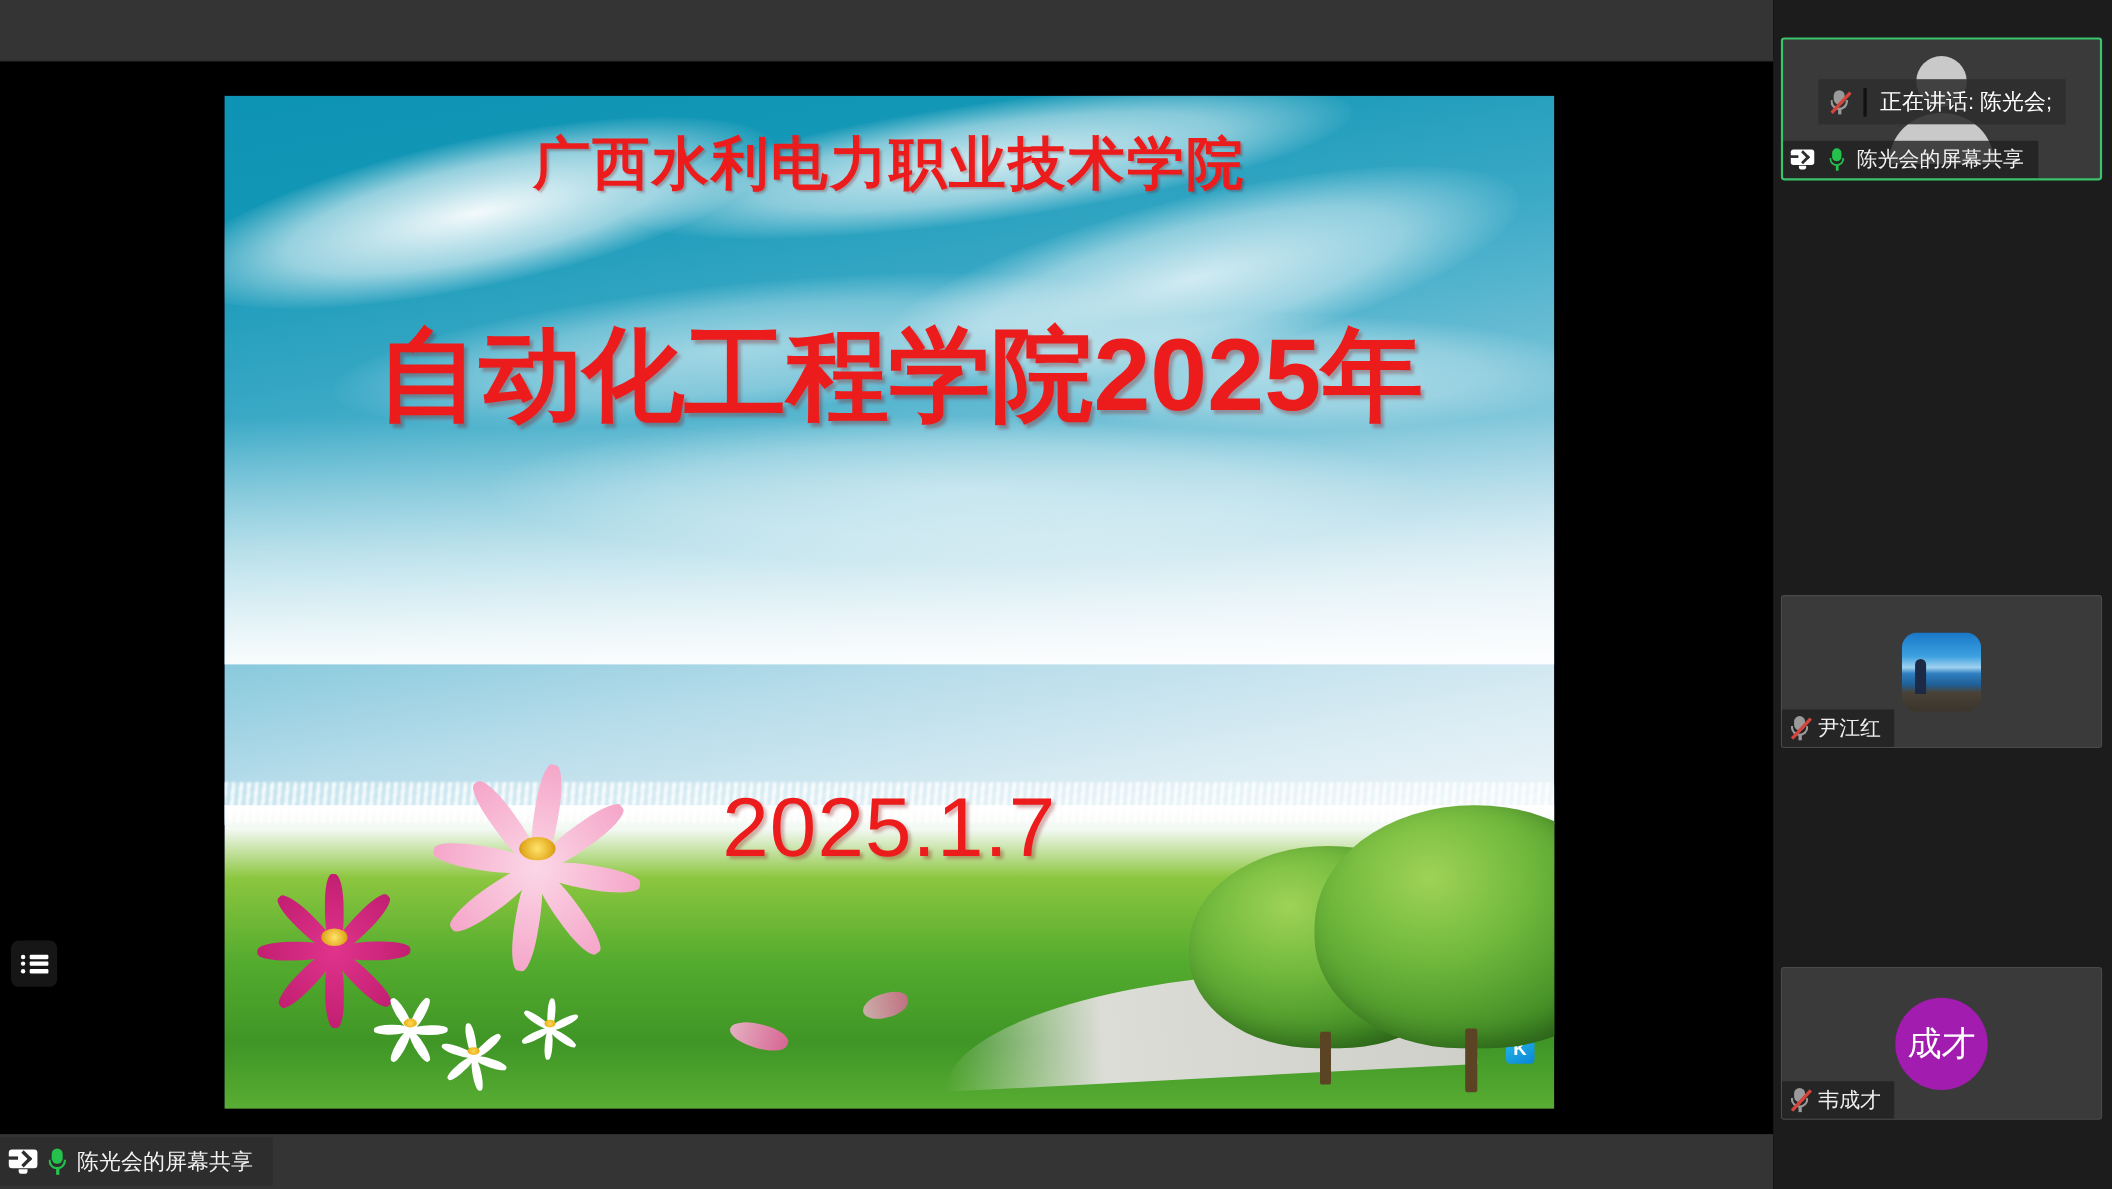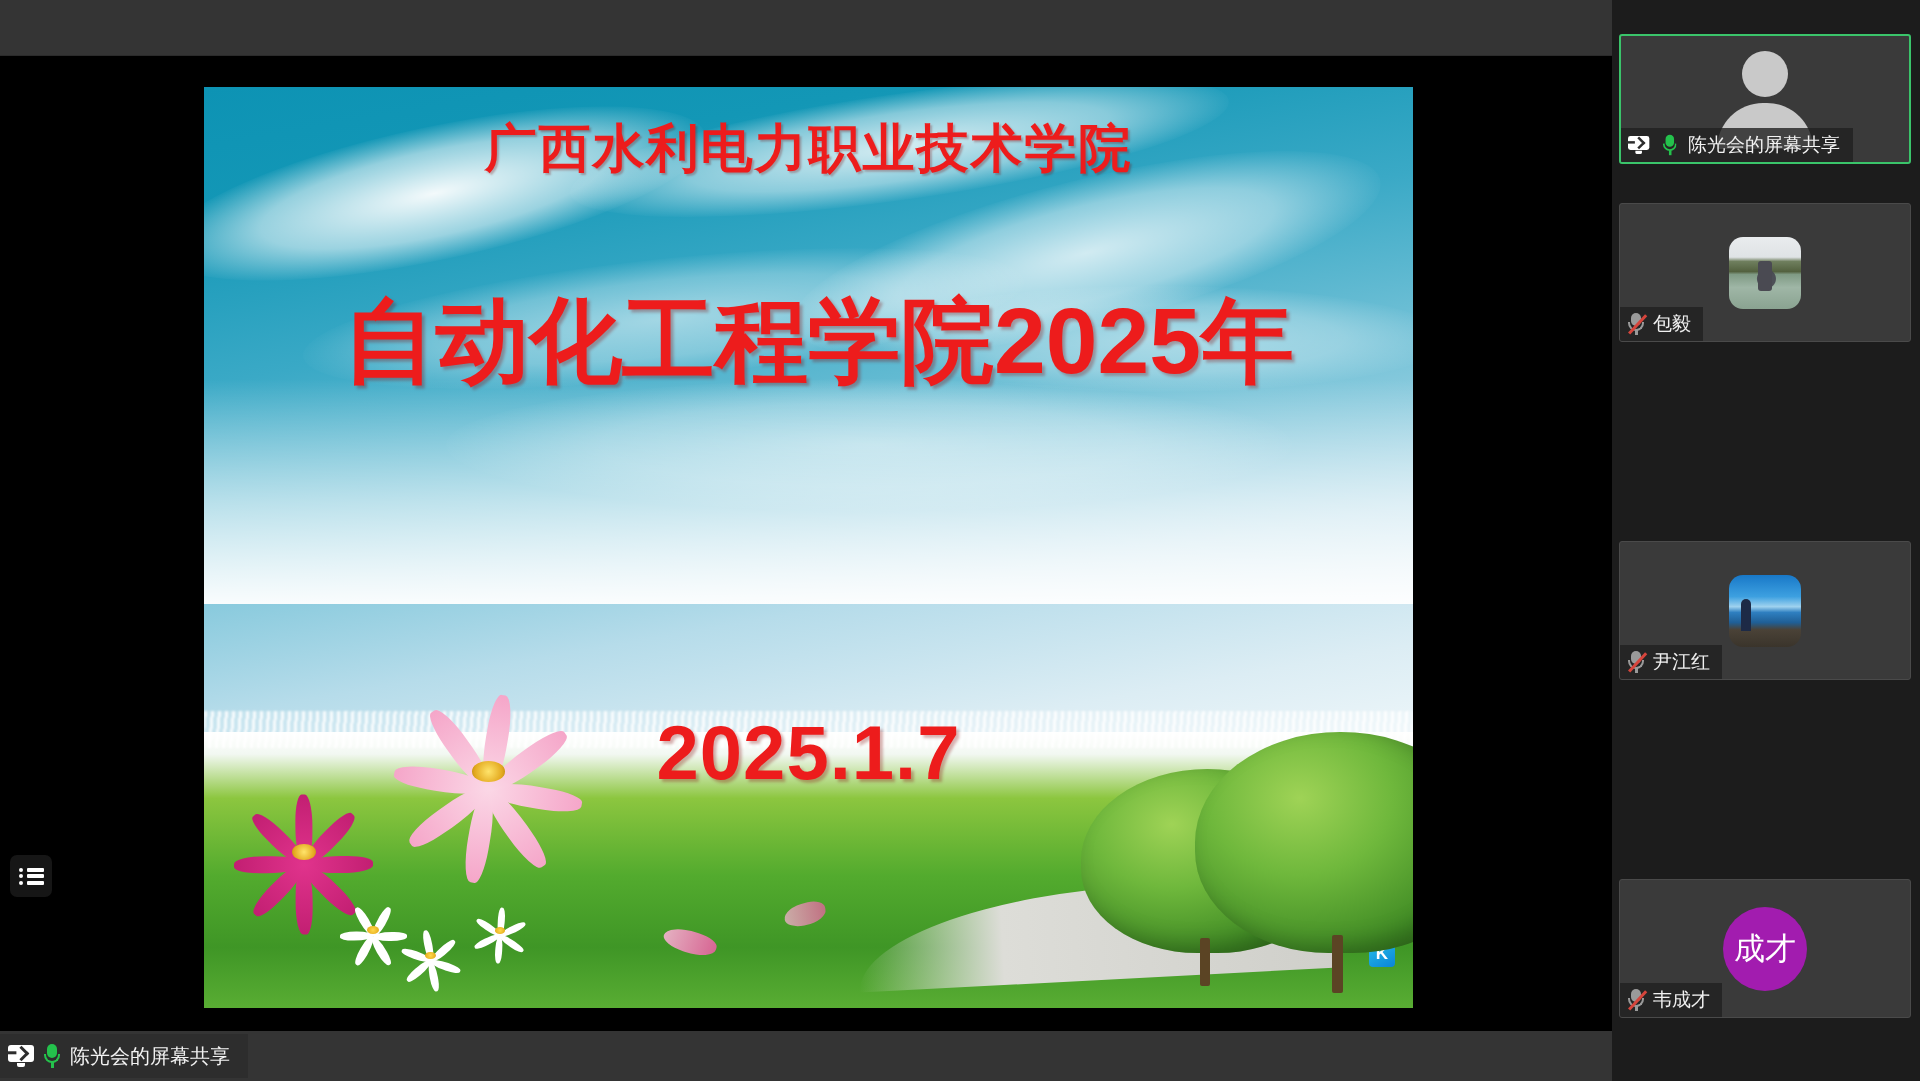--- a/index.html
+++ b/index.html
@@ -123,21 +123,21 @@
     font-family:"Liberation Serif","DejaVu Serif",serif;
     text-shadow:2px 2px 2px rgba(120,0,0,.28);
   }
   .main-title {
     top:21.5%; font-size:93px; font-weight:bold; line-height:1.22;
     font-family:"Liberation Sans","DejaVu Sans",sans-serif;
     text-shadow:3px 3px 3px rgba(130,0,0,.3);
     margin-left:10px;
   }
   .slide-date {
-    top:67.5%; font-size:76px; font-weight:bold; letter-spacing:1px;
+    top:67.5%; font-size:76px; font-weight:normal; letter-spacing:1px;
     font-family:"Liberation Sans","DejaVu Sans",sans-serif;
     text-shadow:3px 3px 3px rgba(130,0,0,.3);
   }
   .wps-badge {
     position:absolute; right:1.5%; bottom:4.5%;
     width:26px; height:26px; border-radius:4px;
     background:linear-gradient(150deg,#28c0e8,#0a84d8);
     color:#fff; font-size:17px; font-weight:bold;
     display:flex; align-items:center; justify-content:center;
     font-family:"Liberation Sans",sans-serif;
@@ -477,49 +477,45 @@
     </div>
   </div>
 
   <div class="panel">
 
     <div class="tile active" style="top:34px; height:130px;">
       <div class="silhouette">
         <span class="head"></span>
           <span class="body"></span>
       </div>
+      <div class="speak-overlay">
+        <span class="mic-off">
+          <span class="cap"></span>
+            <span class="arc"></span>
+            <span class="stem"></span>
+            <span class="slash"></span>
+        </span>
+        <span class="divider"></span>
+        <span>正在讲话: 陈光会;</span>
+      </div>
       <div class="share-tag">
         <span class="ss-icon sm">
           <span class="mon"></span>
             <span class="arrow"></span>
             <span class="stand"></span>
         </span>
         <span class="mic-on sm">
           <span class="cap"></span>
             <span class="arc"></span>
             <span class="stem"></span>
         </span>
         <span>陈光会的屏幕共享</span>
       </div>
     </div>
 
-    <div class="tile" style="top:203px; height:139px;">
-      <div class="avatar-img">
-        <div class="av-lake"></div>
-      </div>
-      <div class="namebar">
-        <span class="mic-off">
-          <span class="cap"></span>
-            <span class="arc"></span>
-            <span class="stem"></span>
-            <span class="slash"></span>
-        </span>
-        <span>包毅</span>
-      </div>
-    </div>
 
 
     <div class="tile" style="top:541px; height:139px;padding-left:40px;">
       <div class="avatar-img">
         <div class="av-sea"></div>
       </div>
       <div class="namebar">
         <span class="mic-off">
           <span class="cap"></span>
             <span class="arc"></span>

